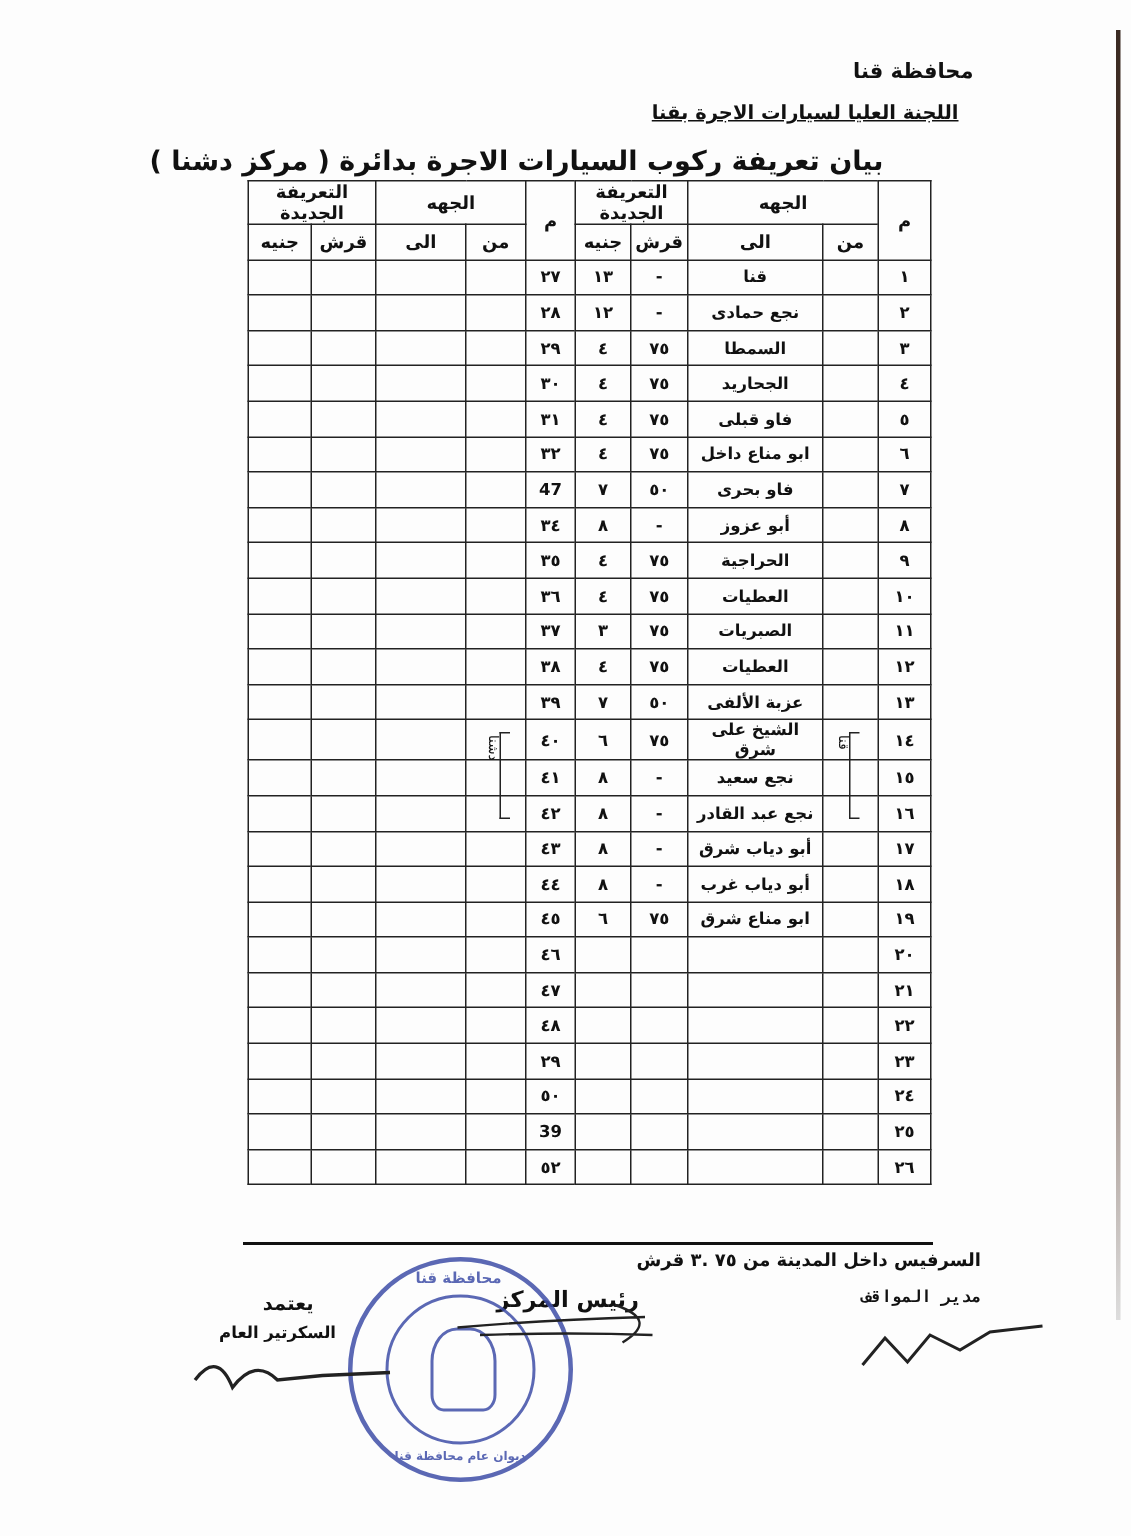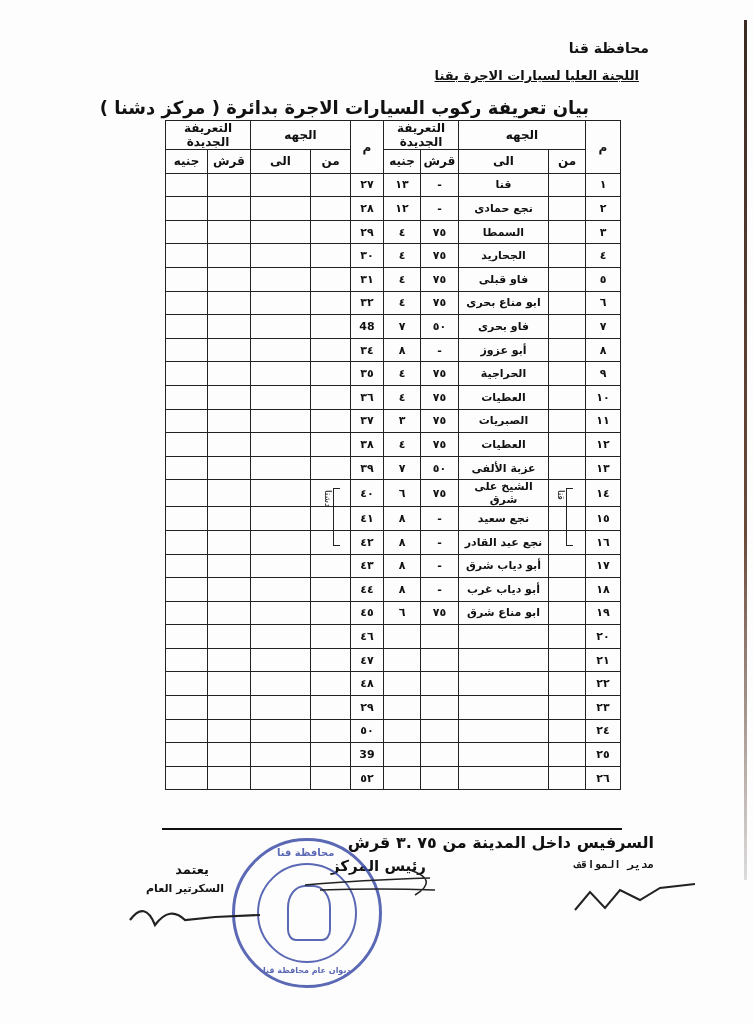--- a/index.html
+++ b/index.html
@@ -15,21 +15,21 @@
 
   table.grid { position:absolute; left:165px; top:120px; border-collapse:collapse; direction:rtl; table-layout:fixed; }
   table.grid td, table.grid th { border:1.5px solid #222; padding:0; text-align:center; font-size:11px; font-weight:bold; height:22.6px; }
   table.grid th { font-weight:bold; font-size:12px; }
   th.top { height:70px; }
   th.sub { height:19px; }
   td.from { position:relative; border-top:none; border-bottom:none; }
   .bracket { position:absolute; width:6px; border:1.5px solid #222; border-right:none; }
   .bracket-label { position:absolute; font-size:9px; writing-mode:vertical-rl; }
 
-  .note { position:absolute; direction:rtl; font-size:16px; font-weight:bold; white-space:nowrap; }
+  .note { position:absolute; direction:rtl; font-size:12px; font-weight:bold; white-space:nowrap; }
   .bottom-line { position:absolute; left:162px; top:828px; width:460px; height:2px; background:#111; }
 
   .stamp { position:absolute; left:232px; top:838px; width:150px; height:150px; border-radius:50%; border:3px solid #3f4fa8; box-sizing:border-box; opacity:0.85; }
   .stamp-inner { position:absolute; left:22px; top:22px; width:100px; height:100px; border-radius:50%; border:2px solid #3f4fa8; box-sizing:border-box; }
   .eagle { position:absolute; left:28px; top:20px; width:44px; height:56px; border:2px solid #3f4fa8; border-radius:40% 40% 20% 20%; box-sizing:border-box; }
   .stamp-text { position:absolute; color:#3f4fa8; font-size:10px; font-weight:bold; white-space:nowrap; }
   .sig { position:absolute; }
 </style>
 </head>
 <body>
@@ -130,36 +130,36 @@
         <td>٤</td>
         <td>٣١</td>
         <td class="from"></td>
         <td></td>
         <td></td>
         <td></td>
       </tr>
       <tr>
         <td>٦</td>
         <td class="from"></td>
-        <td>ابو مناع بحرى</td>
+        <td>ابو مناع داخل</td>
         <td>٧٥</td>
         <td>٤</td>
         <td>٣٢</td>
         <td class="from"></td>
         <td></td>
         <td></td>
         <td></td>
       </tr>
       <tr>
         <td>٧</td>
         <td class="from"></td>
         <td>فاو بحرى</td>
         <td>٥٠</td>
         <td>٧</td>
-        <td>48</td>
+        <td>47</td>
         <td class="from"></td>
         <td></td>
         <td></td>
         <td></td>
       </tr>
       <tr>
         <td>٨</td>
         <td class="from"></td>
         <td>أبو عزوز</td>
         <td>-</td>

